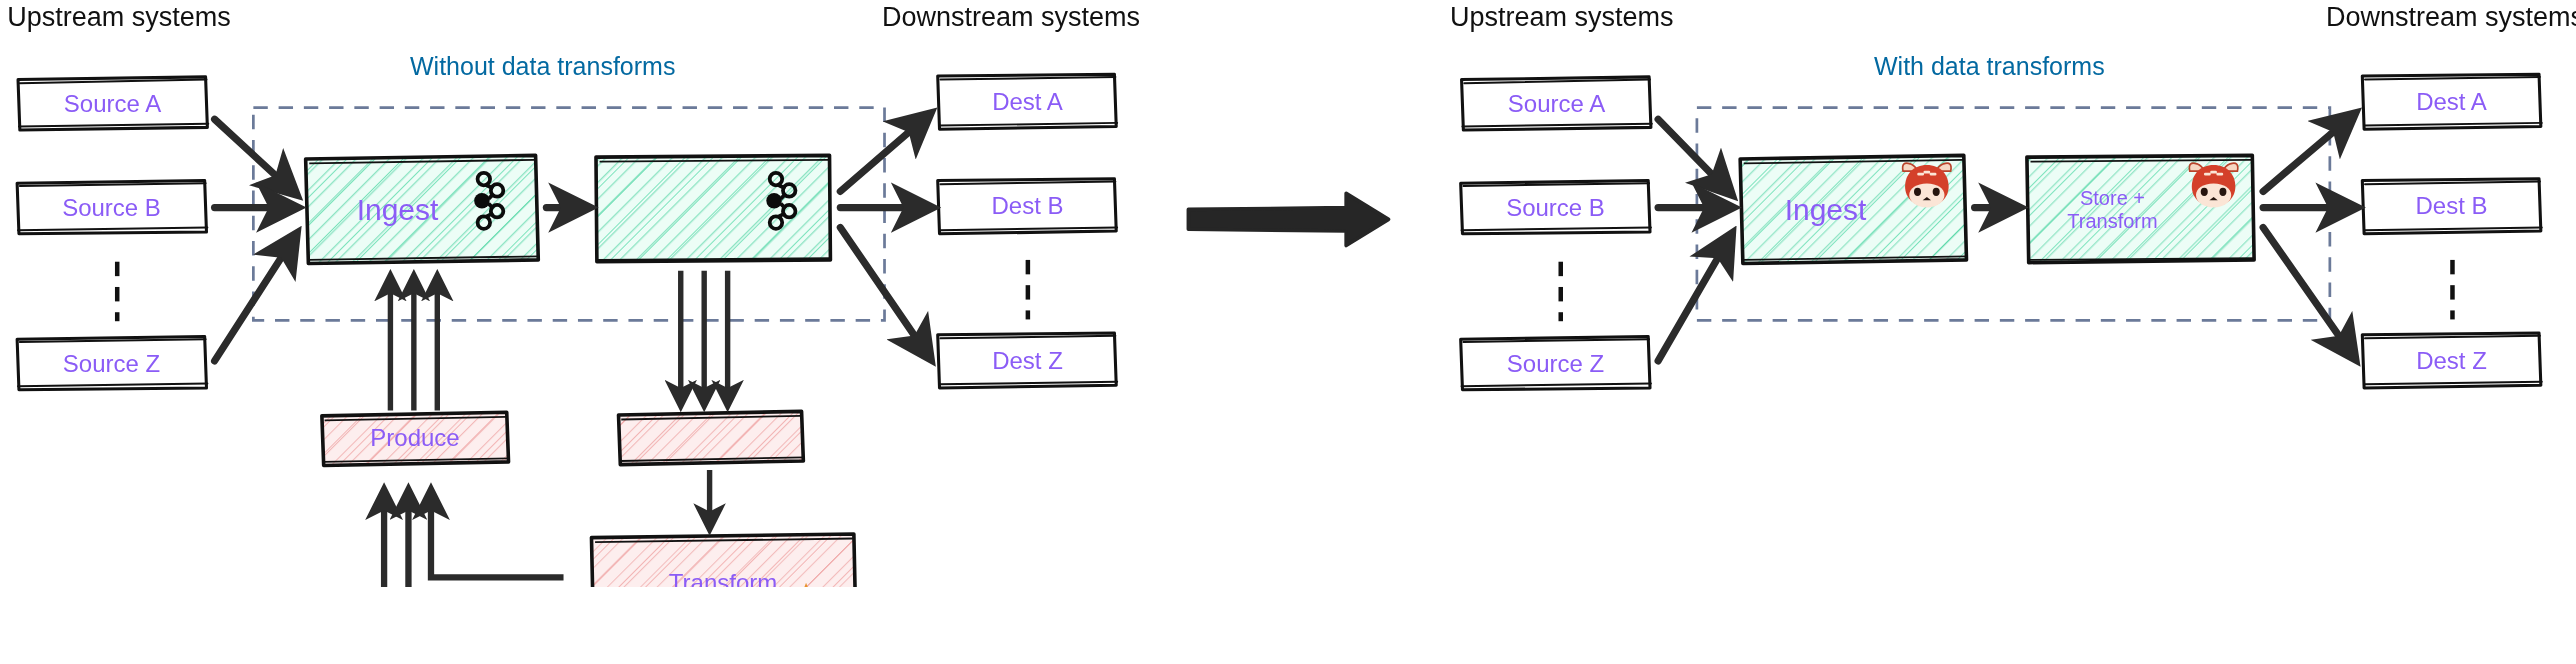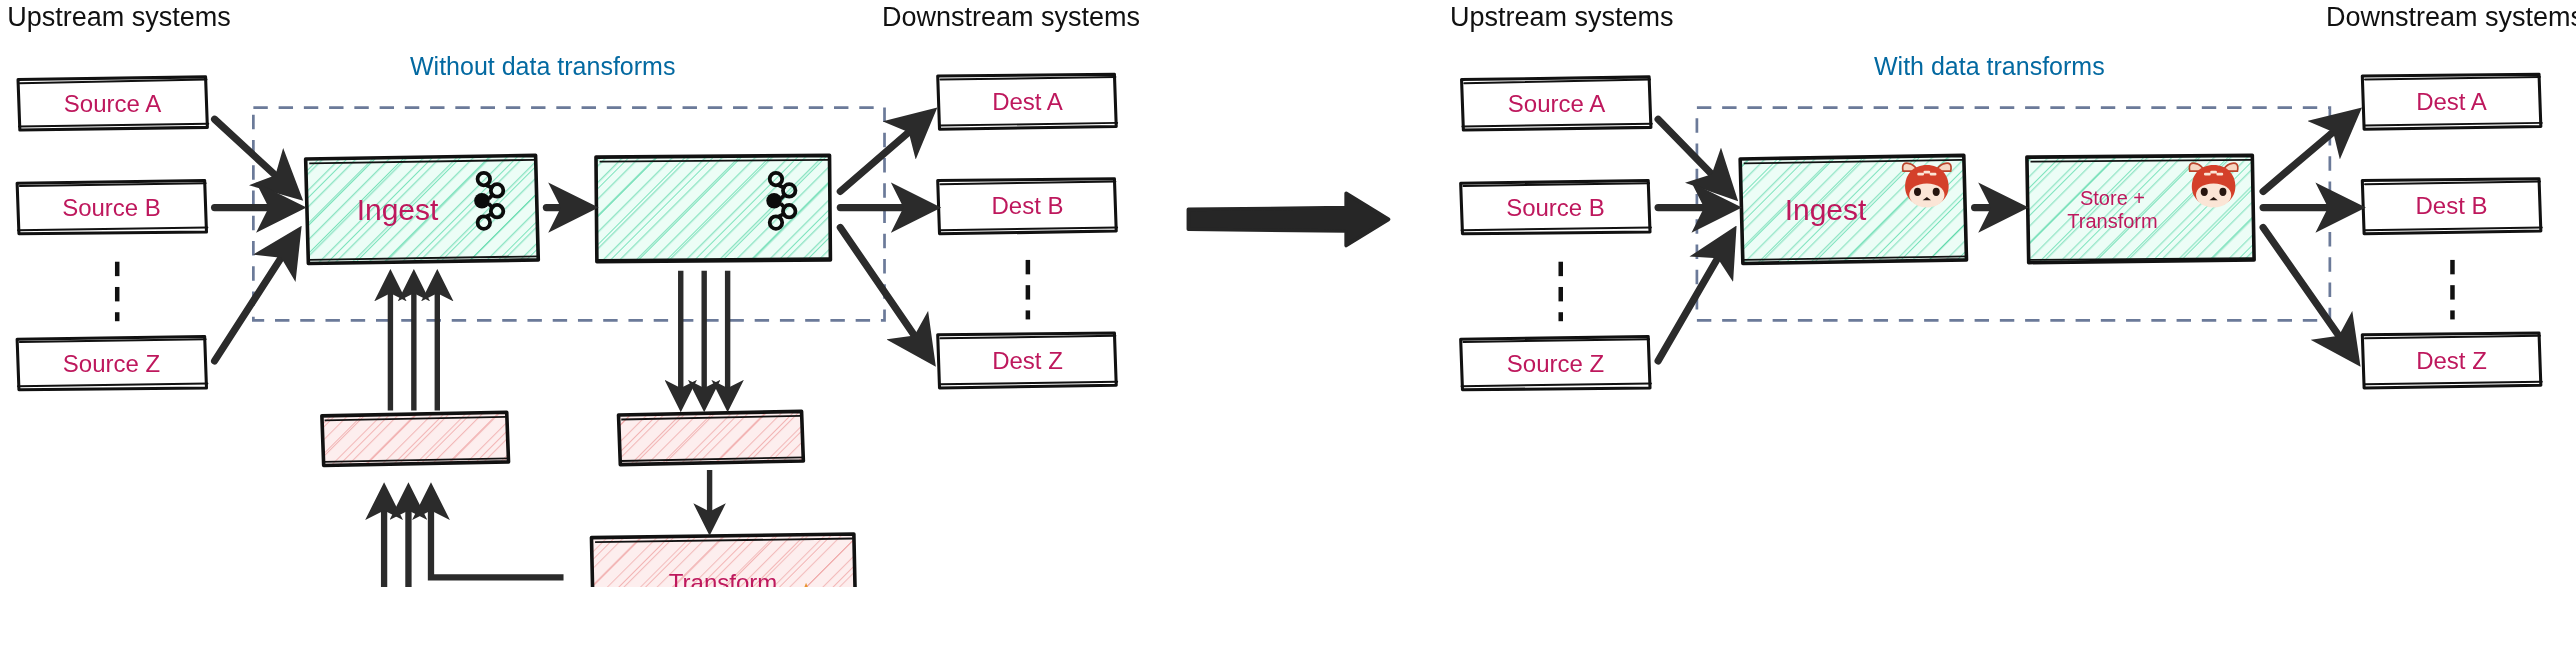--- a/index.html
+++ b/index.html
@@ -2,21 +2,21 @@
 <html style="font-size:14.4px"><head>
 <meta charset="utf-8">
 <style>
   html,body{margin:0;padding:0;background:#ffffff;}
   body{font-family:"Liberation Sans", sans-serif;}
   #stage{position:relative;width:2576px;height:587px;background:#fff;overflow:hidden;}
   .lbl{position:absolute;font-size:27px;color:#111;white-space:nowrap;}
   .panel-title{position:absolute;font-size:25px;color:#0369a1;white-space:nowrap;}
   svg.layer{position:absolute;left:0;top:0;width:2576px;height:665px;pointer-events:none;}
   .boxtext{position:absolute;display:flex;align-items:center;justify-content:center;
-           text-align:center;font-size:24px;color:#be185d;line-height:1.15;white-space:pre-line;}
+           text-align:center;font-size:24px;color:#8b5cf6;line-height:1.15;white-space:pre-line;}
   .spark-wrap{position:absolute;font-style:italic;font-weight:bold;font-size:31px;color:#2c2c2c;letter-spacing:-0.9px;}
 </style>
 </head>
 <body>
 
 <div id="stage">
 
   <svg class="layer" viewBox="0 0 2857 737">
     <defs>
 
@@ -302,20 +302,21 @@
   <div class="boxtext" style="left:18px;top:79px;width:189px;height:50px;">Source A</div>
   <div class="boxtext" style="left:17px;top:183px;width:189px;height:50px;">Source B</div>
   <div class="boxtext" style="left:17px;top:339px;width:189px;height:50px;">Source Z</div>
 
   <div class="boxtext" style="left:938px;top:76px;width:179px;height:52px;">Dest A</div>
   <div class="boxtext" style="left:938px;top:180px;width:179px;height:52px;">Dest B</div>
   <div class="boxtext" style="left:938px;top:335px;width:179px;height:52px;">Dest Z</div>
 
   <div class="boxtext" style="left:312px;top:160px;width:171px;height:101px;font-size:30px;">Ingest</div>
 
+  <div class="boxtext" style="left:322px;top:413px;width:186px;height:50px;">Produce</div>
   <div class="boxtext" style="left:631px;top:564px;width:184px;height:38px;">Transform</div>
   <div class="spark-wrap" style="left:683px;top:602px;">Spark</div>
 
   <div class="boxtext" style="left:1462px;top:79px;width:189px;height:50px;">Source A</div>
   <div class="boxtext" style="left:1461px;top:183px;width:189px;height:50px;">Source B</div>
   <div class="boxtext" style="left:1461px;top:339px;width:189px;height:50px;">Source Z</div>
 
   <div class="boxtext" style="left:2362px;top:76px;width:179px;height:52px;">Dest A</div>
   <div class="boxtext" style="left:2362px;top:180px;width:179px;height:52px;">Dest B</div>
   <div class="boxtext" style="left:2362px;top:335px;width:179px;height:52px;">Dest Z</div>

